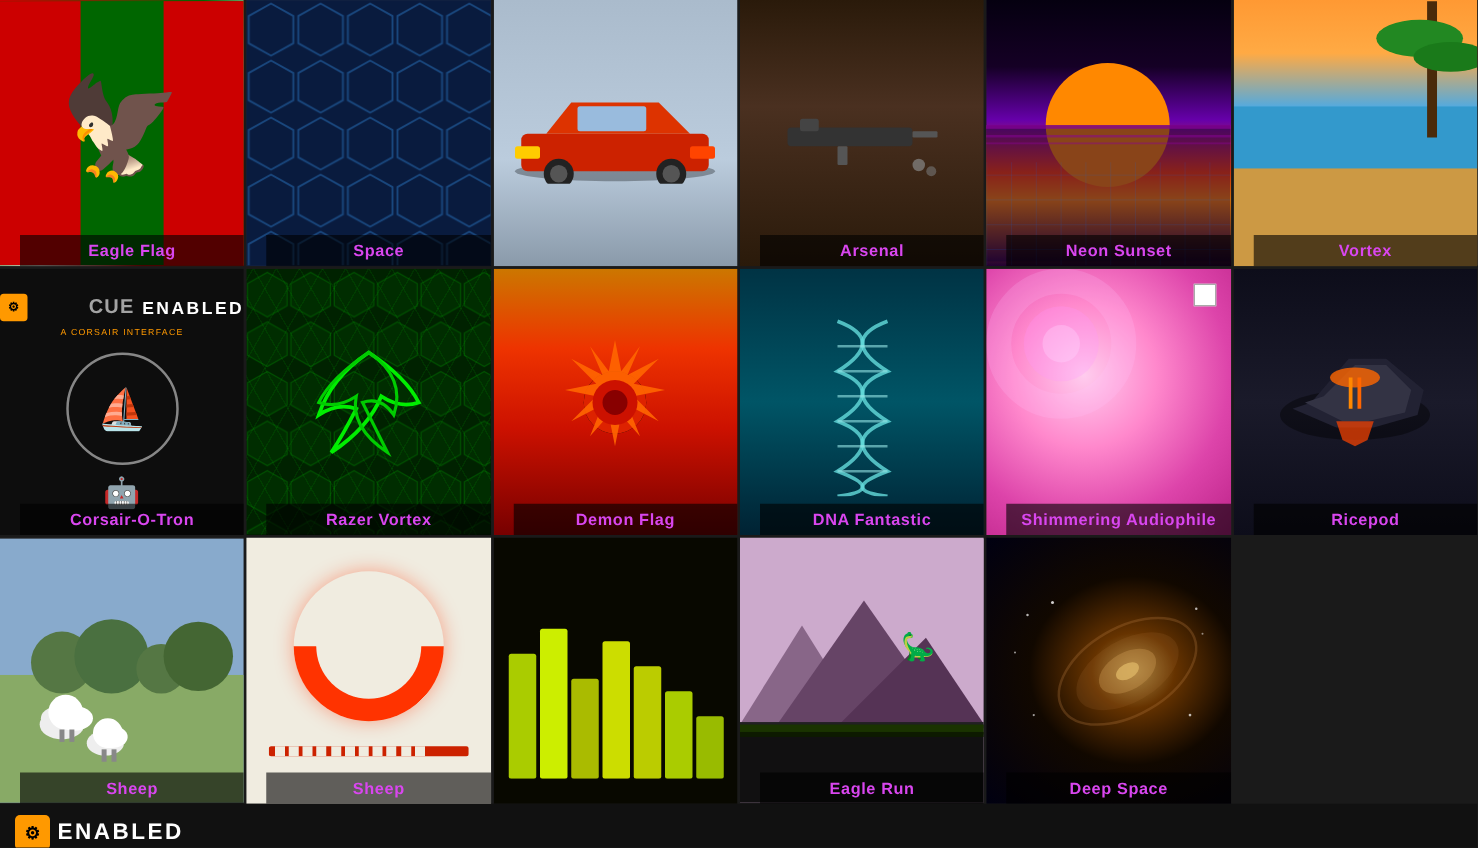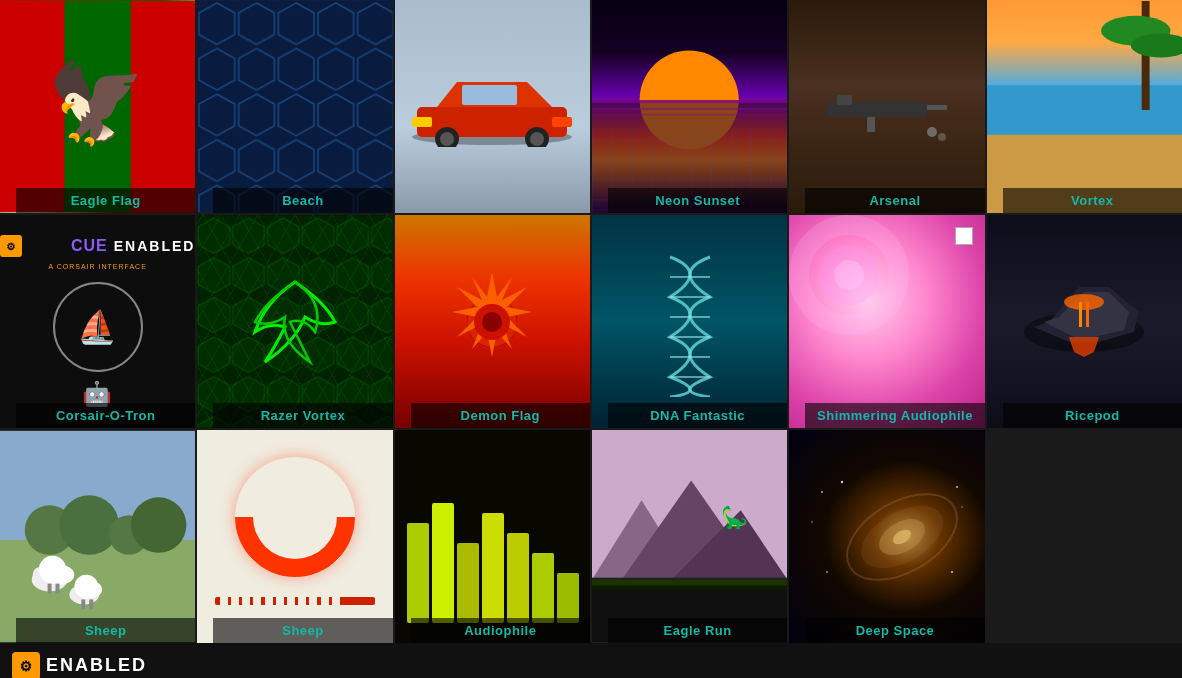--- a/index.html
+++ b/index.html
@@ -31,21 +31,21 @@
       justify-content: center;
       font-size: 12px;
       color: #fff;
     }
     .label {
       position: absolute;
       bottom: 0;
       left: 16px;
       right: 0;
       background: rgba(0,0,0,0.6);
-      color: #14b8a6;
+      color: #d946ef;
       text-align: center;
       padding: 5px 4px;
       font-size: 13px;
       font-weight: bold;
       letter-spacing: 0.5px;
     }
     
     .cell-eagle-flag { background: linear-gradient(135deg, #c00 30%, #006600 50%, #fff 70%); }
     .razer-hex-bg {
       width: 100%;
@@ -162,91 +162,91 @@
       <svg width="100%" height="100%" viewBox="0 0 197 213" style="position:absolute;top:0;left:0;">
         <defs>
           <pattern id="hex" width="40" height="46" patternUnits="userSpaceOnUse">
             <polygon points="20,2 38,12 38,34 20,44 2,34 2,12" fill="none" stroke="#2a6aaa" stroke-width="1.5"></polygon>
           </pattern>
         </defs>
         <rect width="100%" height="100%" fill="url(#hex)"></rect>
         <rect width="100%" height="100%" fill="rgba(0,20,60,0.4)"></rect>
       </svg>
     </div>
-    <div class="label">Beach</div>
+    <div class="label">Space</div>
   </div>
 
   <div class="cell">
     <div class="cell-bg" style="background: linear-gradient(180deg, #aabbcc 0%, #bbccdd 60%, #8a9aaa 100%);">
       <svg width="170" height="80" viewBox="0 0 170 80">
         <ellipse cx="85" cy="70" rx="80" ry="8" fill="rgba(0,0,0,0.3)"></ellipse>
         <rect x="10" y="40" width="150" height="30" rx="5" fill="#cc2200"></rect>
         <polygon points="30,40 50,15 120,15 145,40" fill="#dd3300"></polygon>
         <rect x="55" y="18" width="55" height="20" rx="2" fill="#99bbdd"></rect>
         <circle cx="40" cy="72" r="12" fill="#222"></circle>
         <circle cx="40" cy="72" r="7" fill="#555"></circle>
         <circle cx="130" cy="72" r="12" fill="#222"></circle>
         <circle cx="130" cy="72" r="7" fill="#555"></circle>
         <rect x="5" y="50" width="20" height="10" rx="2" fill="#ffcc00"></rect>
         <rect x="145" y="50" width="20" height="10" rx="2" fill="#ff4400"></rect>
       </svg>
     </div>
   </div>
 
   <div class="cell">
+    <div class="cell-bg" style="background: linear-gradient(180deg, #2a1a0a 0%, #4a3020 40%, #2a1a0a 100%);">
+      <svg width="140" height="80" viewBox="0 0 140 80">
+        <rect x="10" y="35" width="100" height="15" rx="3" fill="#333"></rect>
+        <rect x="20" y="28" width="15" height="10" rx="2" fill="#444"></rect>
+        <rect x="110" y="38" width="20" height="5" rx="1" fill="#555"></rect>
+        <rect x="50" y="50" width="8" height="15" rx="1" fill="#555"></rect>
+        <circle cx="115" cy="65" r="5" fill="#888" opacity="0.7"></circle>
+        <circle cx="125" cy="70" r="4" fill="#777" opacity="0.6"></circle>
+      </svg>
+    </div>
+    <div class="label">Arsenal</div>
+  </div>
+
+  <div class="cell">
     <div class="cell-bg" style="background: linear-gradient(180deg, #050010 0%, #150025 25%, #6600aa 45%, #ff4400 65%, #ff8800 75%, #220033 100%); width:100%; height:100%; position:relative;">
       <svg width="100%" height="100%" viewBox="0 0 197 213" style="position:absolute;top:0;left:0;">
         <circle cx="98" cy="100" r="50" fill="#ff8800"></circle>
         <rect x="0" y="100" width="197" height="3" fill="rgba(255,0,255,0.7)"></rect>
         <rect x="0" y="108" width="197" height="2" fill="rgba(255,0,255,0.5)"></rect>
         <rect x="0" y="114" width="197" height="1.5" fill="rgba(255,0,255,0.4)"></rect>
         <rect x="0" y="100" width="197" height="110" fill="rgba(20,0,50,0.5)"></rect>
         <defs>
           <pattern id="grid" width="20" height="20" patternUnits="userSpaceOnUse">
             <path d="M 20 0 L 0 0 0 20" fill="none" stroke="rgba(0,100,255,0.4)" stroke-width="0.5"></path>
           </pattern>
         </defs>
         <rect x="0" y="130" width="197" height="83" fill="url(#grid)" transform="perspective(100) rotateX(45deg)"></rect>
       </svg>
     </div>
     <div class="label">Neon Sunset</div>
   </div>
 
   <div class="cell">
-    <div class="cell-bg" style="background: linear-gradient(180deg, #2a1a0a 0%, #4a3020 40%, #2a1a0a 100%);">
-      <svg width="140" height="80" viewBox="0 0 140 80">
-        <rect x="10" y="35" width="100" height="15" rx="3" fill="#333"></rect>
-        <rect x="20" y="28" width="15" height="10" rx="2" fill="#444"></rect>
-        <rect x="110" y="38" width="20" height="5" rx="1" fill="#555"></rect>
-        <rect x="50" y="50" width="8" height="15" rx="1" fill="#555"></rect>
-        <circle cx="115" cy="65" r="5" fill="#888" opacity="0.7"></circle>
-        <circle cx="125" cy="70" r="4" fill="#777" opacity="0.6"></circle>
-      </svg>
-    </div>
-    <div class="label">Arsenal</div>
-  </div>
-
-  <div class="cell">
     <div class="cell-bg" style="background: linear-gradient(180deg, #ff9933 0%, #ffaa44 20%, #55aadd 40%, #4499cc 55%, #ddbb77 70%, #cc9944 100%); width:100%; height:100%; position:relative;">
       <svg width="100%" height="100%" viewBox="0 0 197 213" style="position:absolute;top:0;left:0;">
         <rect x="0" y="120" width="197" height="93" fill="#cc9944"></rect>
         <rect x="0" y="85" width="197" height="50" fill="#3399cc"></rect>
         <line x1="160" y1="0" x2="160" y2="110" stroke="#4a2a0a" stroke-width="8"></line>
         <ellipse cx="150" cy="30" rx="35" ry="15" fill="#228822"></ellipse>
         <ellipse cx="175" cy="45" rx="30" ry="12" fill="#1a7a1a"></ellipse>
       </svg>
     </div>
     <div class="label">Vortex</div>
   </div>
 
   <div class="cell">
     <div class="cell-bg corsair-cue-bg" style="flex-direction: column; gap: 4px;">
       <div style="display:flex; align-items:center; gap:6px; margin-bottom:2px;">
         <div style="width:22px;height:22px;background:#ff9900;border-radius:3px;display:flex;align-items:center;justify-content:center;font-size:10px;font-weight:bold;color:#000;">⚙</div>
-        <span style="font-size:16px;font-weight:bold;color:#8b5cf6;letter-spacing:1px;margin-left:43px;">CUE</span>
+        <span style="font-size:16px;font-weight:bold;color:#a3a3a3;letter-spacing:1px;margin-left:43px;">CUE</span>
         <span style="font-size:14px;font-weight:bold;color:#fff;letter-spacing:2px;">ENABLED</span>
       </div>
       <div style="font-size:7px;color:#ff9900;letter-spacing:1px;">A CORSAIR INTERFACE</div>
       <div class="corsair-circle" style="width:90px;height:90px;border:2px solid rgba(255,255,255,0.5);border-radius:50%;display:flex;align-items:center;justify-content:center;">
         <span style="font-size:32px;color:#fff;">⛵</span>
       </div>
       <div style="font-size:24px;margin-top:4px;">🤖</div>
     </div>
     <div class="label">Corsair-O-Tron</div>
   </div>
@@ -376,21 +376,20 @@
       <svg width="180" height="130" viewBox="0 0 180 130">
         <rect x="5" y="30" width="22" height="100" fill="#aacc00" rx="2"></rect>
         <rect x="30" y="10" width="22" height="120" fill="#ccee00" rx="2"></rect>
         <rect x="55" y="50" width="22" height="80" fill="#aabb00" rx="2"></rect>
         <rect x="80" y="20" width="22" height="110" fill="#ccdd00" rx="2"></rect>
         <rect x="105" y="40" width="22" height="90" fill="#bbcc00" rx="2"></rect>
         <rect x="130" y="60" width="22" height="70" fill="#aacc00" rx="2"></rect>
         <rect x="155" y="80" width="22" height="50" fill="#99bb00" rx="2"></rect>
       </svg>
     </div>
-    <div class="label">Audiophile</div>
   </div>
 
   <div class="cell">
     <div class="cell-bg mountain-scene" style="position:relative;">
       <svg width="100%" height="100%" viewBox="0 0 197 213" style="position:absolute;top:0;left:0;">
         <rect width="197" height="213" fill="#ccaacc"></rect>
         <polygon points="0,150 50,70 100,150" fill="#886688"></polygon>
         <polygon points="30,150 100,50 170,150" fill="#664466"></polygon>
         <polygon points="80,150 150,80 197,150" fill="#553355"></polygon>
         <rect y="150" width="197" height="63" fill="#111011"></rect>

